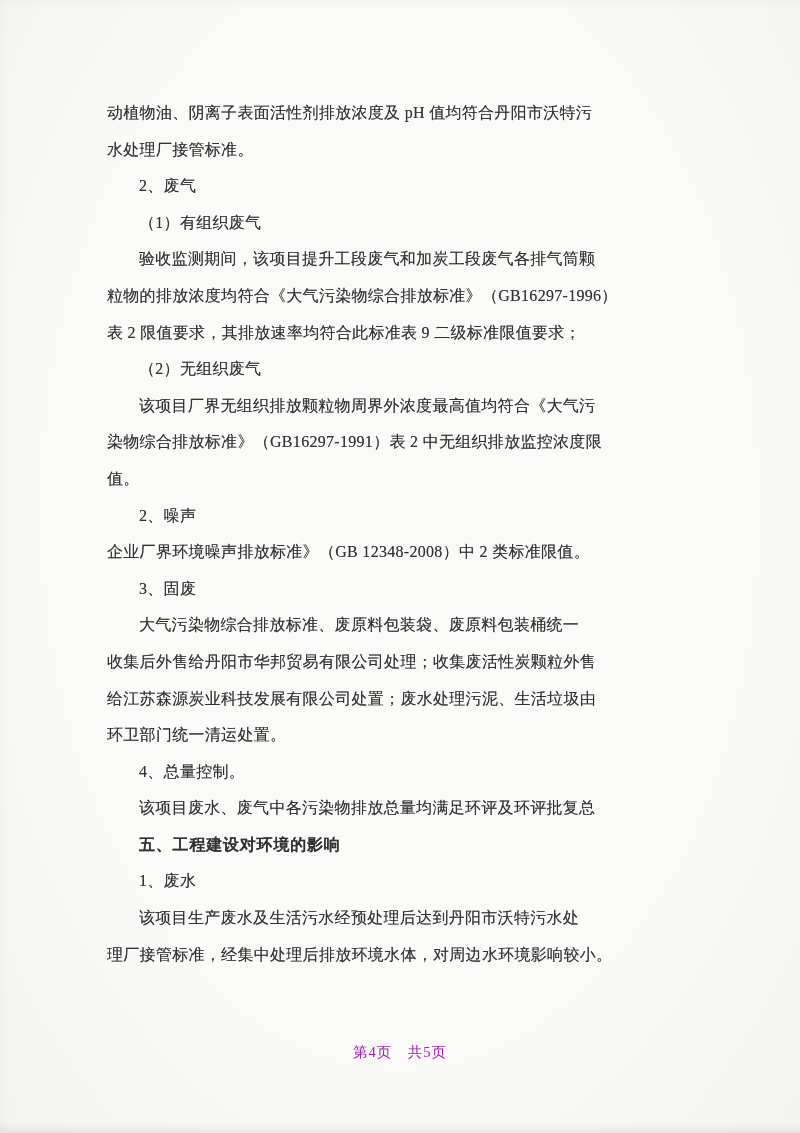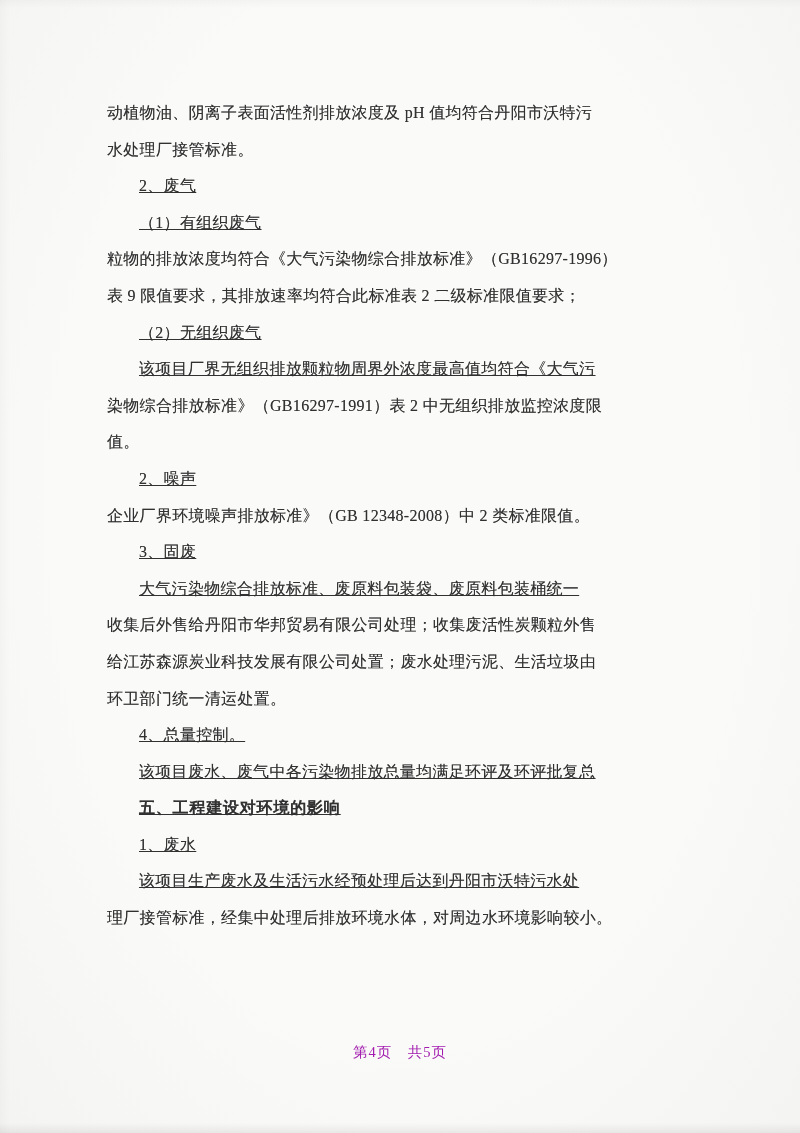--- a/index.html
+++ b/index.html
@@ -38,21 +38,20 @@
   .line {
     height: 36.6px;
     line-height: 36.6px;
     font-size: 16px;
     white-space: nowrap;
     letter-spacing: 0.3px;
     text-shadow: 0 0 0.6px rgba(60,60,60,0.55);
   }
   .indent {
     text-indent: 2em;
-    text-decoration: underline;
   }
   .heading {
     font-weight: bold;
     font-family: "Liberation Sans", "DejaVu Sans", sans-serif;
     letter-spacing: 0.8px;
   }
   .footer {
     position: absolute;
     top: 1043px;
     left: 0;
@@ -65,22 +64,23 @@
 </style>
 </head>
 <body>
 
 <div class="page">
   <div class="content">
     <div class="line">动植物油、阴离子表面活性剂排放浓度及 pH 值均符合丹阳市沃特污</div>
     <div class="line">水处理厂接管标准。</div>
     <div class="line indent">2、废气</div>
     <div class="line indent">（1）有组织废气</div>
+    <div class="line indent">验收监测期间，该项目提升工段废气和加炭工段废气各排气筒颗</div>
     <div class="line">粒物的排放浓度均符合《大气污染物综合排放标准》（GB16297-1996）</div>
-    <div class="line">表 9 限值要求，其排放速率均符合此标准表 2 二级标准限值要求；</div>
+    <div class="line">表 2 限值要求，其排放速率均符合此标准表 9 二级标准限值要求；</div>
     <div class="line indent">（2）无组织废气</div>
     <div class="line indent">该项目厂界无组织排放颗粒物周界外浓度最高值均符合《大气污</div>
     <div class="line">染物综合排放标准》（GB16297-1991）表 2 中无组织排放监控浓度限</div>
     <div class="line">值。</div>
     <div class="line indent">2、噪声</div>
     <div class="line">企业厂界环境噪声排放标准》（GB 12348-2008）中 2 类标准限值。</div>
     <div class="line indent">3、固废</div>
     <div class="line indent">大气污染物综合排放标准、废原料包装袋、废原料包装桶统一</div>
     <div class="line">收集后外售给丹阳市华邦贸易有限公司处理；收集废活性炭颗粒外售</div>
     <div class="line">给江苏森源炭业科技发展有限公司处置；废水处理污泥、生活垃圾由</div>

